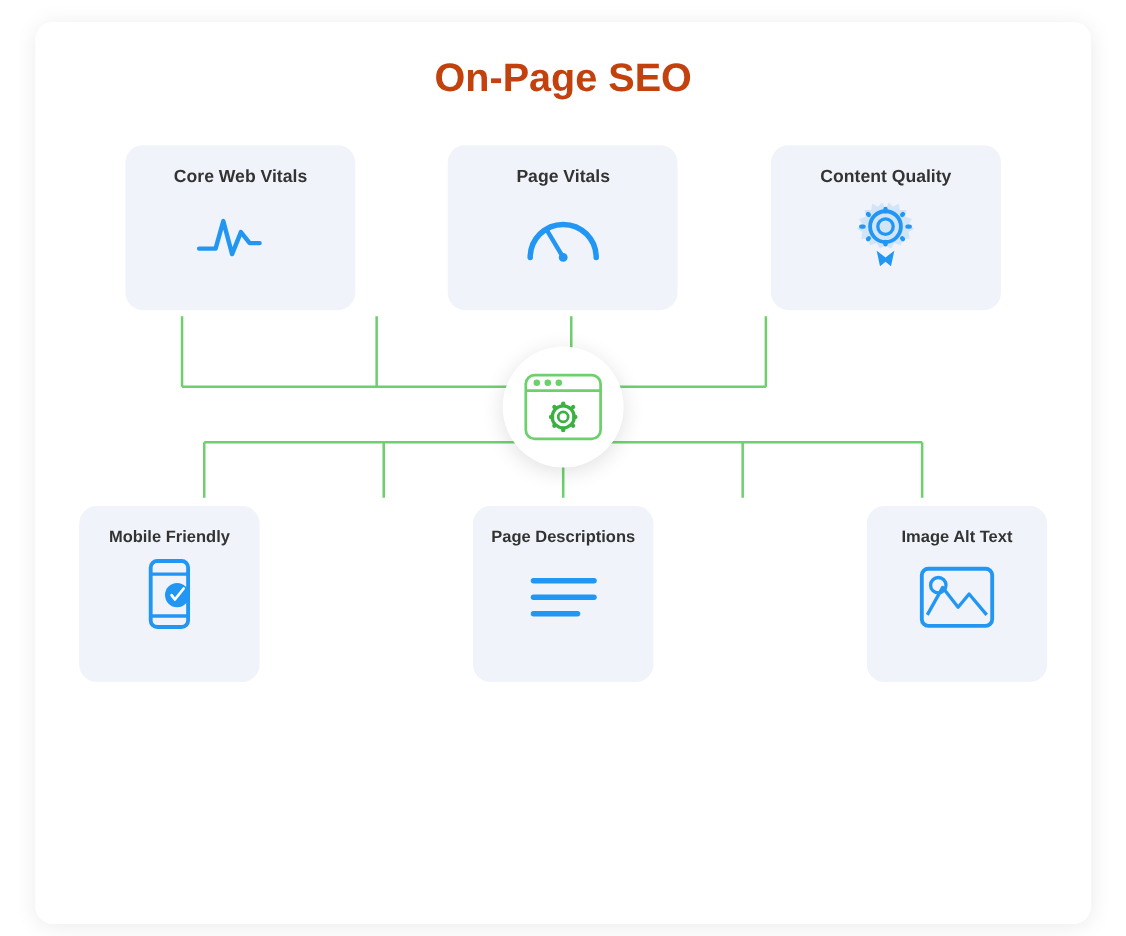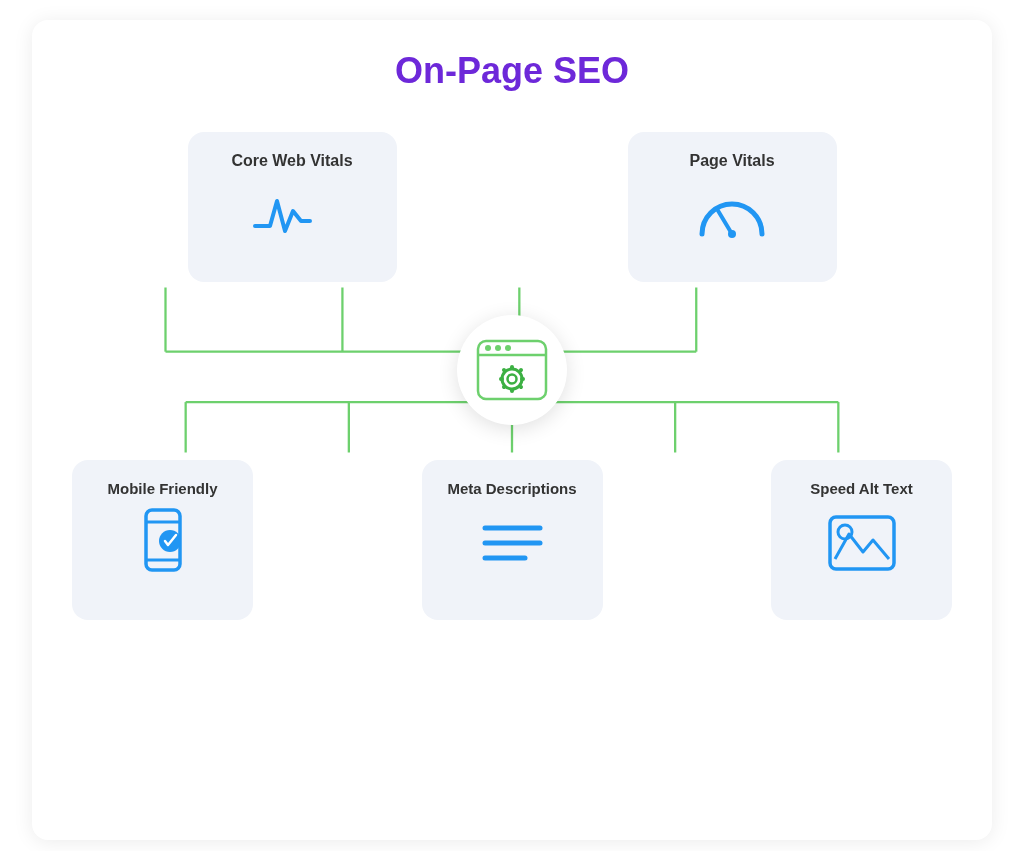--- a/index.html
+++ b/index.html
@@ -18,21 +18,21 @@
       box-shadow: 0 2px 20px rgba(0,0,0,0.08);
       width: 960px;
       min-height: 820px;
       padding: 30px 40px 40px;
       position: relative;
     }
     .page-title {
       text-align: center;
       font-size: 36px;
       font-weight: 800;
-      color: #6d28d9;
+      color: #c2410c;
       margin-bottom: 40px;
     }
     .diagram {
       position: relative;
       display: flex;
       flex-direction: column;
       align-items: center;
     }
 
     
@@ -113,21 +113,21 @@
       display: flex;
       justify-content: space-between;
       width: 100%;
       margin-top: 0;
       position: relative;
       z-index: 2;
     }
     .bottom-card {
       background: #f0f3f9;
       border-radius: 16px;
-      width: 181px;
+      width: 164px;
       min-height: 160px;
       display: flex;
       flex-direction: column;
       align-items: center;
       justify-content: flex-start;
       padding: 20px 10px 20px;
     }
     .bottom-card .card-title {
       font-size: 15px;
     }
@@ -155,20 +155,43 @@
         <div class="card-title">Page Vitals</div>
         <div class="card-icon">
           <svg width="70" height="55" viewBox="0 0 70 55">
             <path d="M5,45 A30,30 0 0,1 65,45" fill="none" stroke="#2196f3" stroke-width="5" stroke-linecap="round"></path>
             <path d="M35,45 L20,20" fill="none" stroke="#2196f3" stroke-width="4" stroke-linecap="round"></path>
             <circle cx="35" cy="45" r="4" fill="#2196f3"></circle>
           </svg>
         </div>
       </div>
 
+      <div class="card">
+        <div class="card-title">Content Quality</div>
+        <div class="card-icon">
+          <svg width="60" height="68" viewBox="0 0 60 68">
+
+            <path d="M30,8 L33,2 L37,6 L42,3 L43,9 L49,9 L48,15 L54,17 L51,22 L56,26 L51,29 L52,35 L46,35 L44,41 L38,39 L35,44 L30,41 L25,44 L22,39 L16,41 L14,35 L8,35 L9,29 L4,26 L9,22 L6,17 L12,15 L11,9 L17,9 L18,3 L23,6 L27,2 Z" fill="#2196f3" opacity="0.15"></path>
+
+            <circle cx="30" cy="24" r="14" fill="none" stroke="#2196f3" stroke-width="3.5"></circle>
+            <circle cx="30" cy="24" r="7" fill="none" stroke="#2196f3" stroke-width="3"></circle>
+
+            <rect x="28" y="6" width="4" height="6" rx="2" fill="#2196f3"></rect>
+            <rect x="28" y="36" width="4" height="6" rx="2" fill="#2196f3"></rect>
+            <rect x="6" y="22" width="6" height="4" rx="2" fill="#2196f3"></rect>
+            <rect x="48" y="22" width="6" height="4" rx="2" fill="#2196f3"></rect>
+            <rect x="12" y="11" width="5" height="4" rx="2" fill="#2196f3" transform="rotate(45 14.5 13)"></rect>
+            <rect x="43" y="11" width="5" height="4" rx="2" fill="#2196f3" transform="rotate(-45 45.5 13)"></rect>
+            <rect x="12" y="33" width="5" height="4" rx="2" fill="#2196f3" transform="rotate(-45 14.5 35)"></rect>
+            <rect x="43" y="33" width="5" height="4" rx="2" fill="#2196f3" transform="rotate(45 45.5 35)"></rect>
+
+            <path d="M22,46 L30,52 L38,46 L35,60 L30,56 L25,60 Z" fill="#2196f3"></path>
+          </svg>
+        </div>
+      </div>
 
 
     </div>
 
     <div class="connectors">
       <svg viewBox="0 0 960 180" preserveAspectRatio="xMidYMid meet" xmlns="http://www.w3.org/2000/svg">
 
         <line x1="102" y1="0" x2="102" y2="70" stroke="#6dd06d" stroke-width="2.5"></line>
         <line x1="295" y1="0" x2="295" y2="70" stroke="#6dd06d" stroke-width="2.5"></line>
         <line x1="488" y1="0" x2="488" y2="70" stroke="#6dd06d" stroke-width="2.5"></line>
@@ -228,32 +251,32 @@
             <line x1="8" y1="14" x2="42" y2="14" stroke="#2196f3" stroke-width="3"></line>
 
             <circle cx="32" cy="33" r="11" fill="#2196f3"></circle>
             <polyline points="27,33 30,37 38,27" fill="none" stroke="#fff" stroke-width="2.5" stroke-linecap="round" stroke-linejoin="round"></polyline>
           </svg>
         </div>
       </div>
 
 
       <div class="bottom-card">
-        <div class="card-title">Meta Descriptions</div>
+        <div class="card-title">Page Descriptions</div>
         <div class="card-icon">
           <svg width="65" height="50" viewBox="0 0 65 50">
             <line x1="5" y1="10" x2="60" y2="10" stroke="#2196f3" stroke-width="5" stroke-linecap="round"></line>
             <line x1="5" y1="25" x2="60" y2="25" stroke="#2196f3" stroke-width="5" stroke-linecap="round"></line>
             <line x1="5" y1="40" x2="45" y2="40" stroke="#2196f3" stroke-width="5" stroke-linecap="round"></line>
           </svg>
         </div>
       </div>
 
       <div class="bottom-card">
-        <div class="card-title">Speed Alt Text</div>
+        <div class="card-title">Image Alt Text</div>
         <div class="card-icon">
           <svg width="70" height="58" viewBox="0 0 70 58">
             <rect x="3" y="3" width="64" height="52" rx="6" fill="none" stroke="#2196f3" stroke-width="3.5"></rect>
 
             <polyline points="8,45 22,20 36,38 46,26 62,45" fill="none" stroke="#2196f3" stroke-width="3" stroke-linejoin="round"></polyline>
 
             <circle cx="18" cy="18" r="7" fill="none" stroke="#2196f3" stroke-width="3"></circle>
           </svg>
         </div>
       </div>

